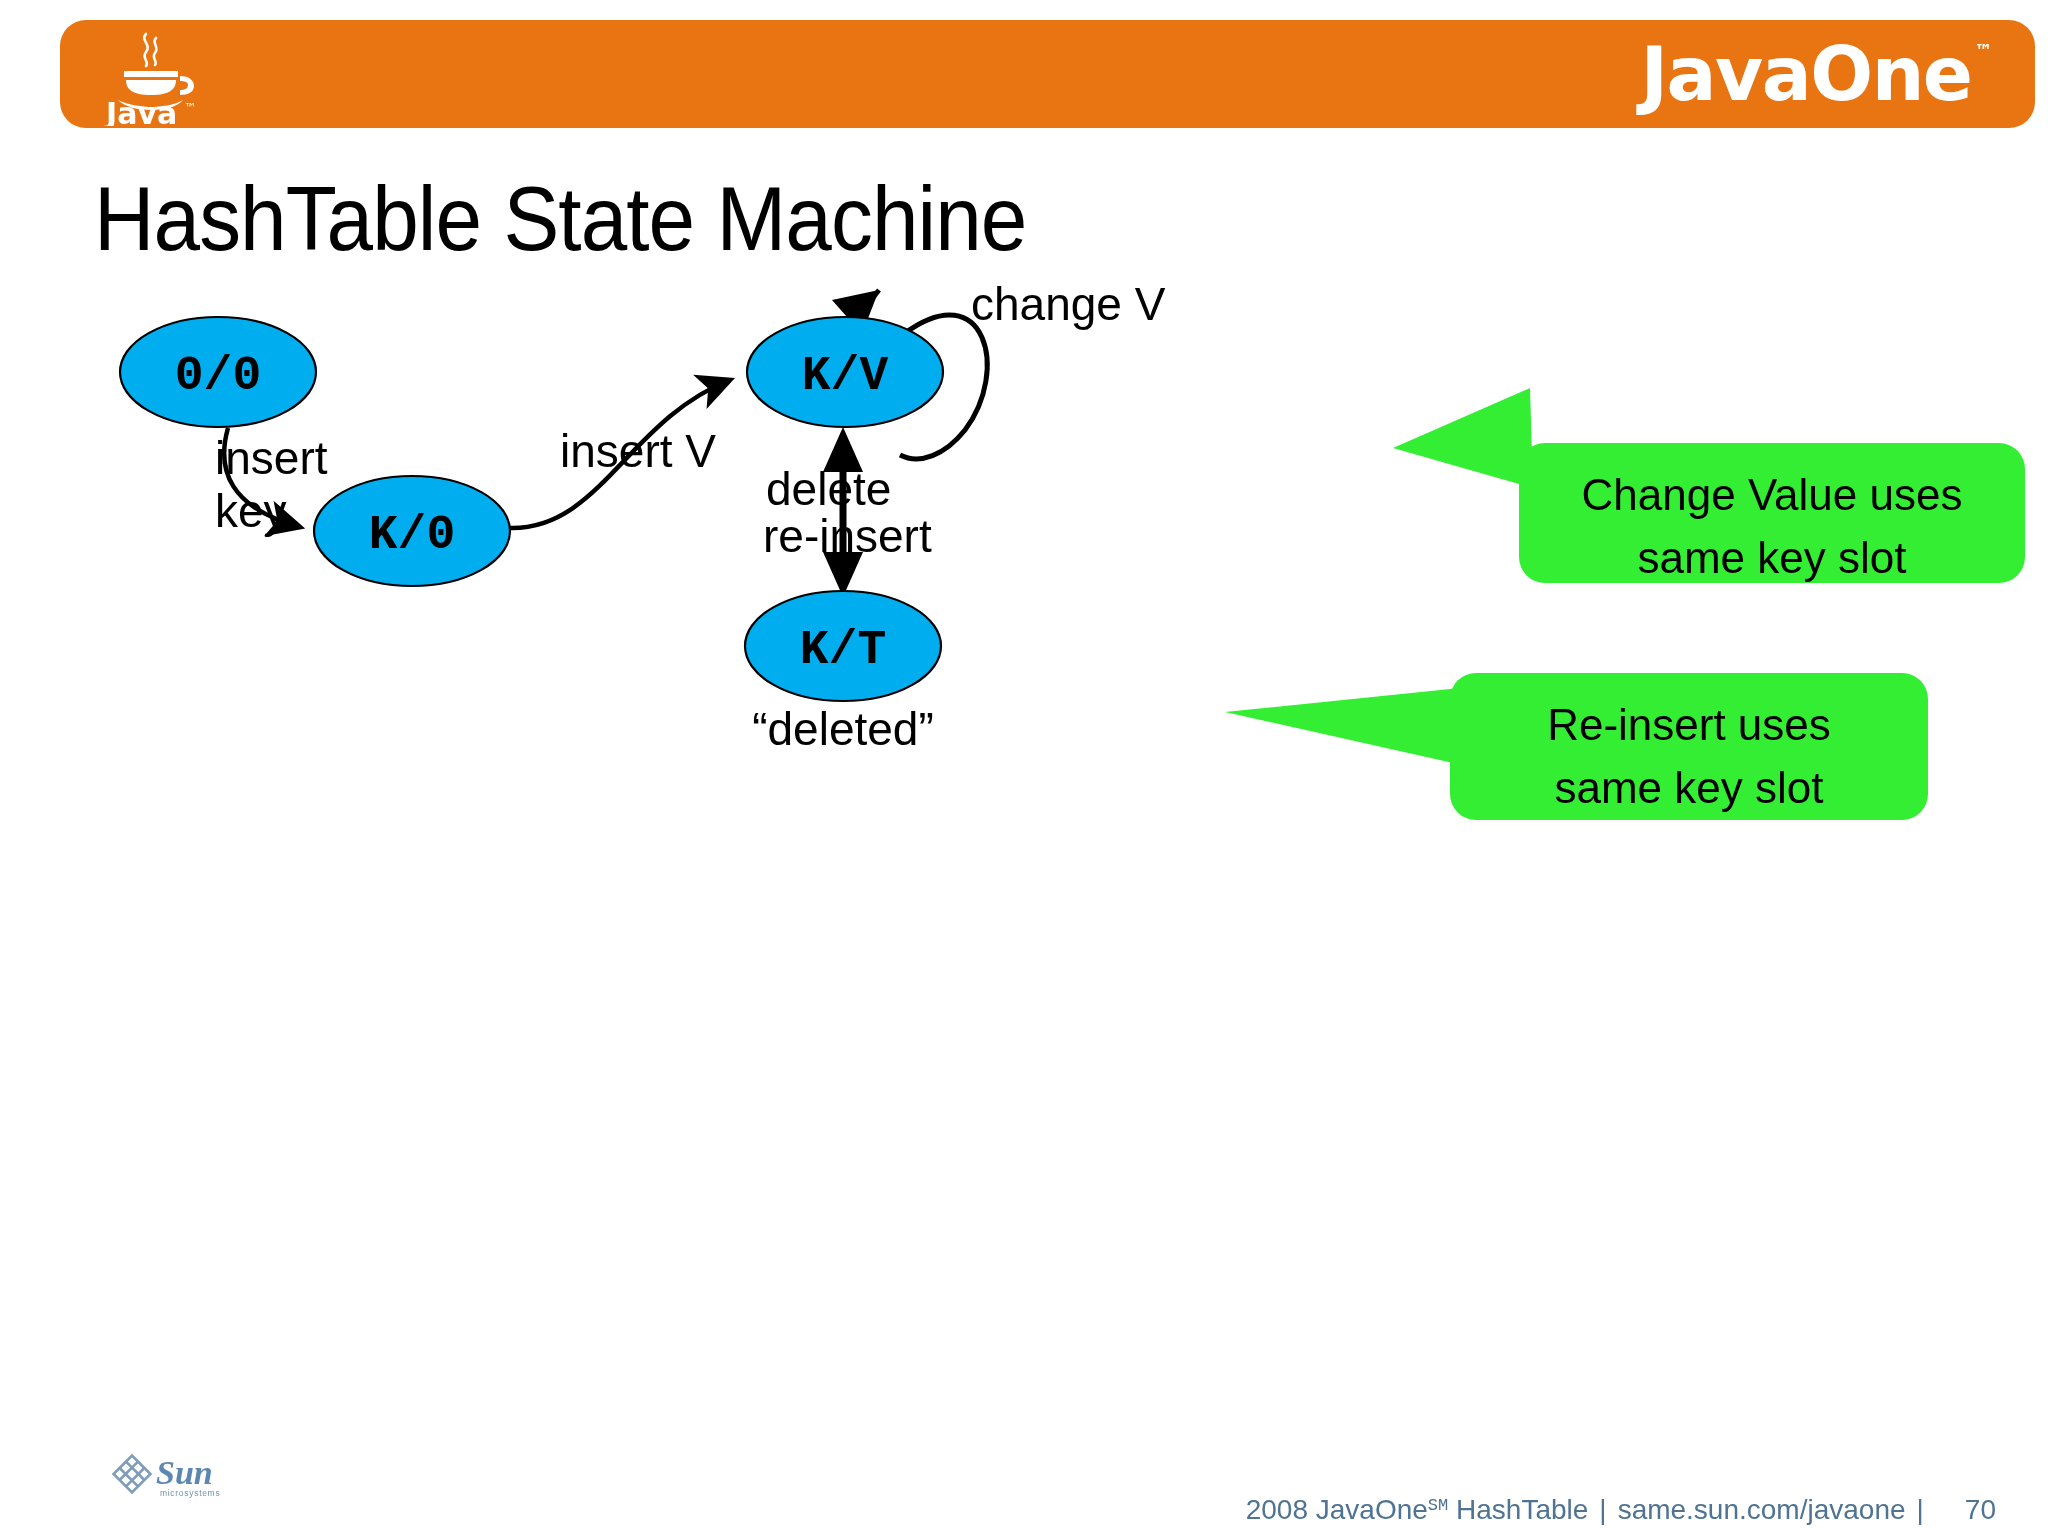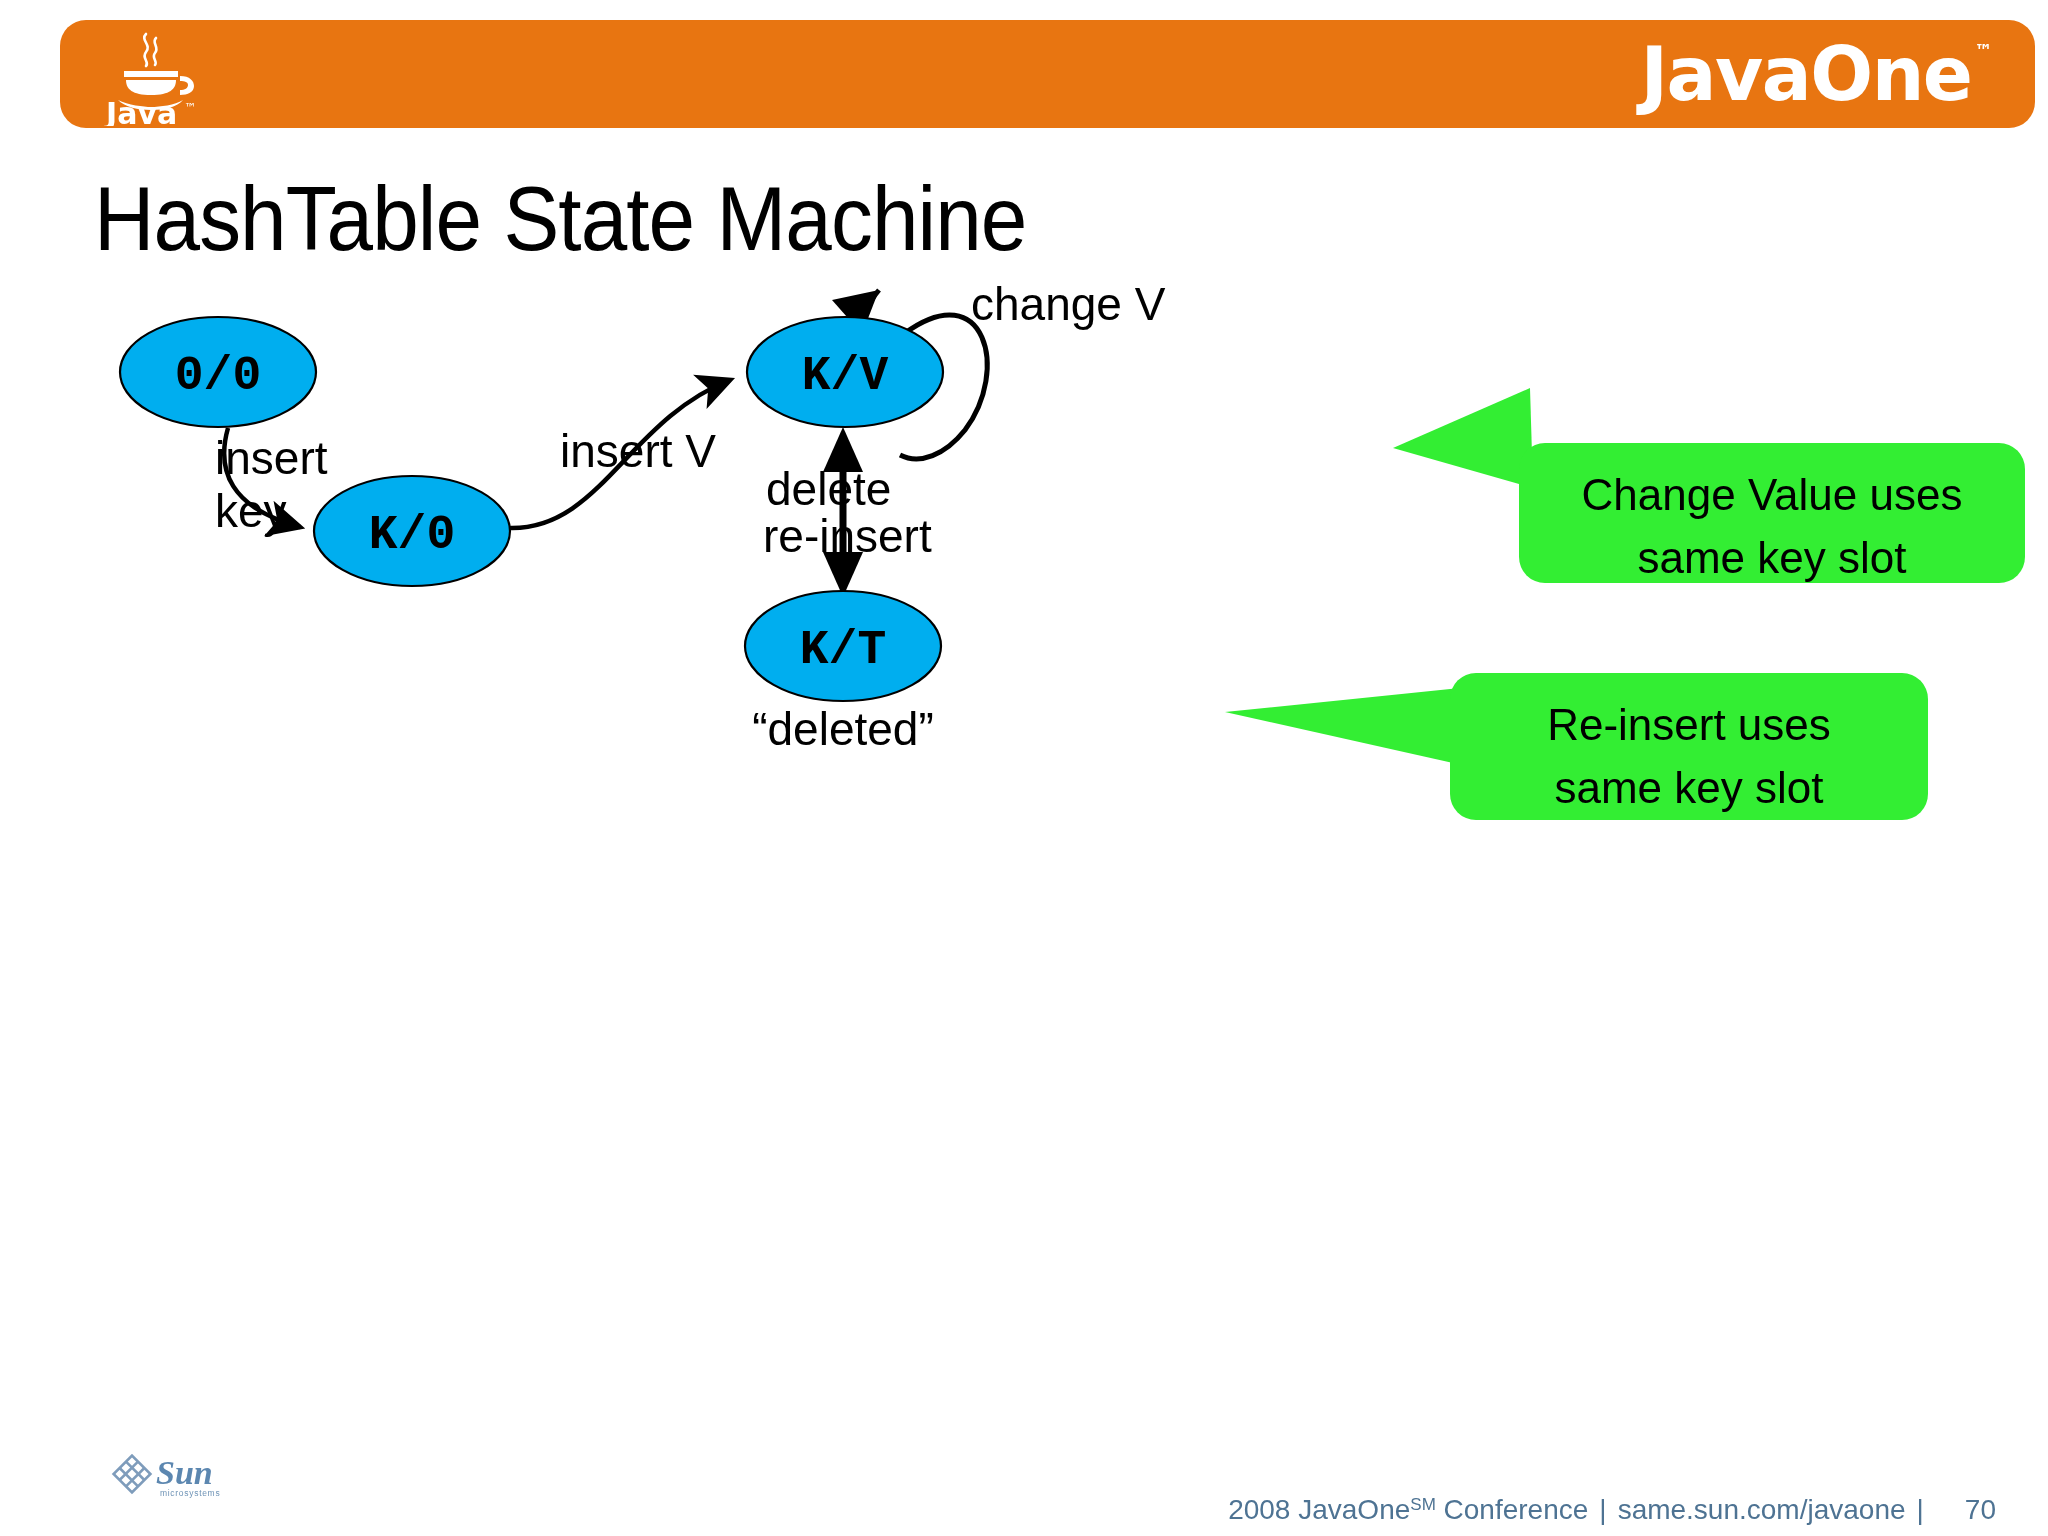--- a/index.html
+++ b/index.html
@@ -102,20 +102,21 @@
     display: flex;
     align-items: baseline;
     gap: 0px;
   }
   #footer-text .sep { padding: 0 11px; }
   #footer-text .sm {
     font-size: 17px;
     vertical-align: super;
     position: relative;
     top: -9px;
+    font-family: Liberation Mono, monospace;
   }
   #footer-text .pageno { padding-left: 30px; }
 </style>
 </head>
 <body>
 
 <div id="slide">
 
   <div id="header-bar">
 
@@ -215,20 +216,20 @@
     <text x="46" y="36" fill="#5C87B0" font-family="Liberation Serif, serif" font-style="italic" font-size="34" font-weight="bold">Sun</text>
     <text x="50" y="48" fill="#6E93B6" font-family="Liberation Sans, sans-serif" font-size="8.5" letter-spacing="0.7">microsystems</text>
   </svg>
 
   <div id="footer-text">
     <span>2008</span>
     <span>&nbsp;</span>
     <span>JavaOne</span>
     <span class="sm">SM</span>
     <span>&nbsp;</span>
-    <span>Conference</span>
+    <span>HashTable</span>
     <span class="sep">|</span>
     <span>same.sun.com/javaone</span>
     <span class="sep">|</span>
     <span class="pageno">70</span>
   </div>
 
 </div>
 
 </body></html>

